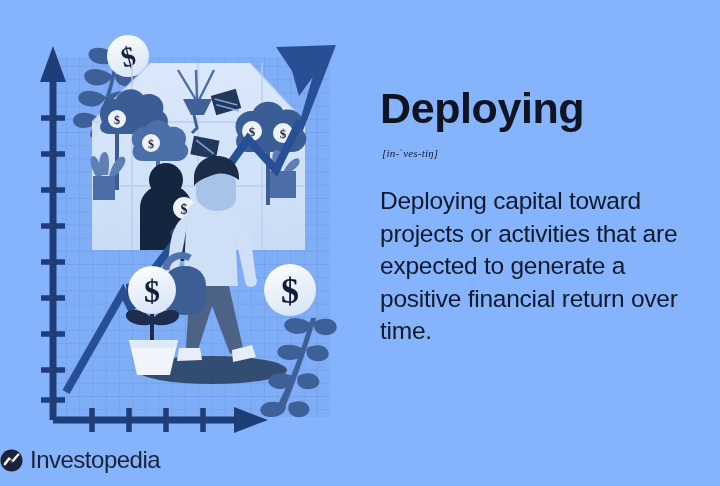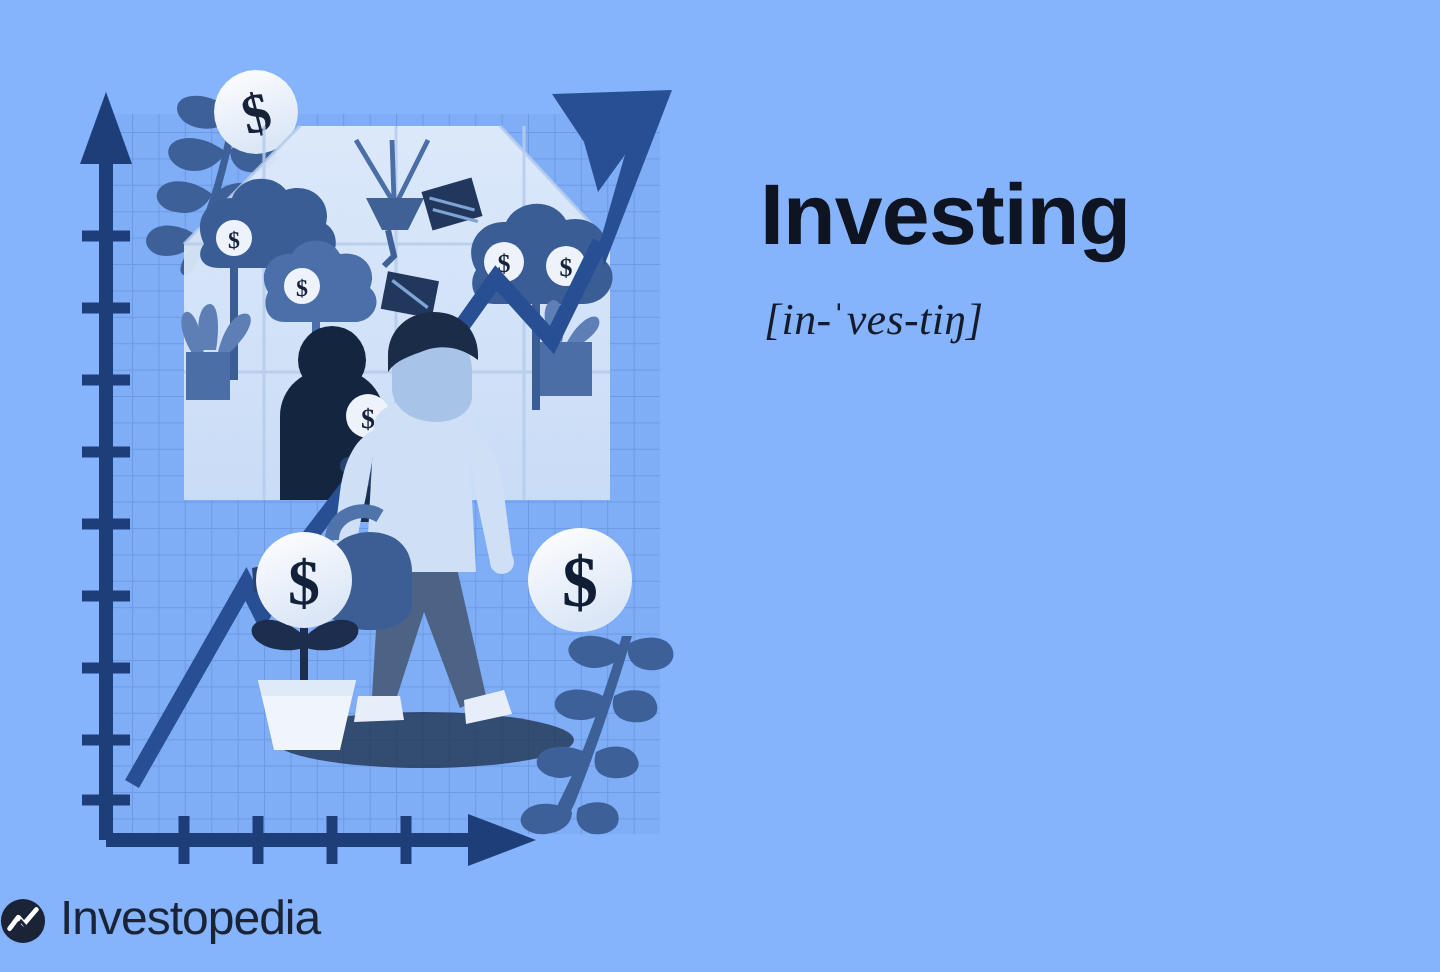--- a/index.html
+++ b/index.html
@@ -49,21 +49,21 @@
     font-weight: bold;
     color: #0e1421;
     letter-spacing: -0.4px;
     line-height: 1.05;
     margin: 0;
     padding: 0;
   }
   #pronunciation {
     font-family: "Liberation Serif", serif;
     font-style: italic;
-    font-size: 22px;
+    font-size: 11px;
     color: #141b2b;
     margin: 16px 0 0 2px;
     letter-spacing: 0.2px;
   }
   #definition {
     font-family: "Liberation Sans", sans-serif;
     font-size: 24.5px;
     line-height: 1.33;
     color: #10192b;
     margin: 26px 0 0 0;
@@ -281,22 +281,23 @@
 
       <g stroke="#1e3e7a" stroke-width="7" fill="#1e3e7a">
         <path d="M53 420 L240 420" stroke-linecap="butt"></path>
         <path d="M268 420 L234 433 L234 407 Z" stroke="none"></path>
         <path d="M92 408 L92 432 M129 408 L129 432 M166 408 L166 432 M203 408 L203 432" stroke-width="5.5"></path>
       </g>
     </svg>
   </div>
 
   <div id="text-col">
-    <h1 id="headword">Investing</h1>
+    <h1 id="headword">Deploying</h1>
     <div id="pronunciation">[in-ˈves-tiŋ]</div>
+    <p id="definition">Deploying capital toward projects or activities that are expected to generate a positive financial return over time.</p>
   </div>
 
   <div id="brand">
     <span>
       <svg id="brand-mark" viewBox="0 0 48 48" xmlns="http://www.w3.org/2000/svg">
         <circle cx="24" cy="24" r="23" fill="#1b2337"></circle>
         <path d="M10 32 L19 20 L25 27 L38 12" fill="none" stroke="#ffffff" stroke-width="5" stroke-linecap="round" stroke-linejoin="round"></path>
         <path d="M13 36 L22 24 L28 31 L40 16" fill="none" stroke="#1b2337" stroke-width="3" stroke-linecap="round"></path>
       </svg>
     </span>

